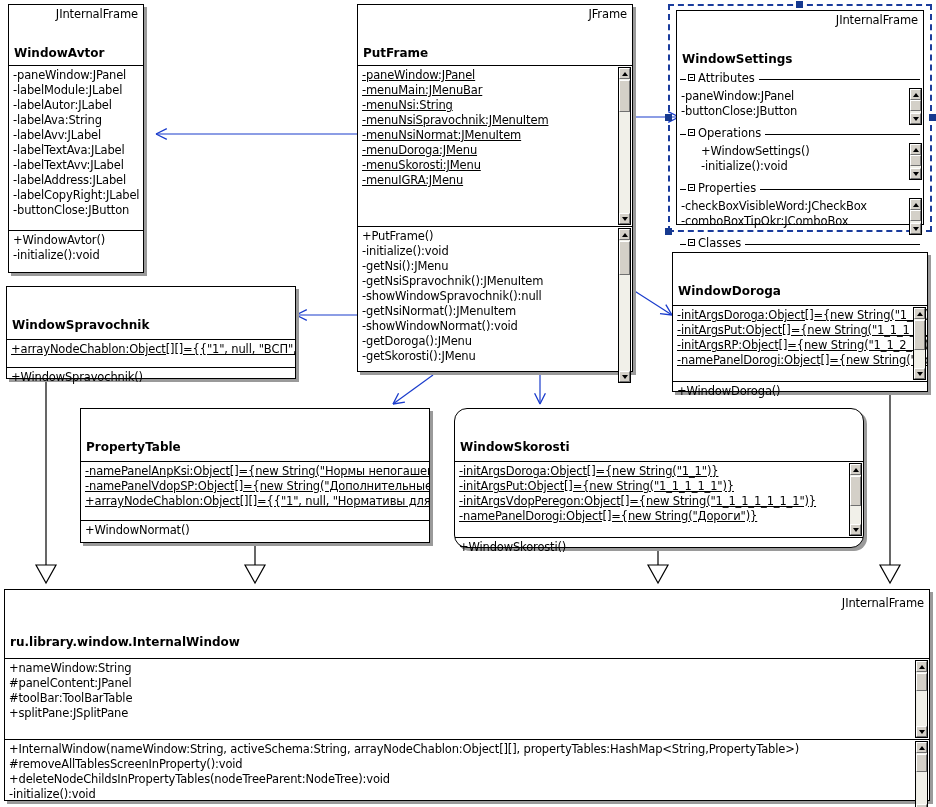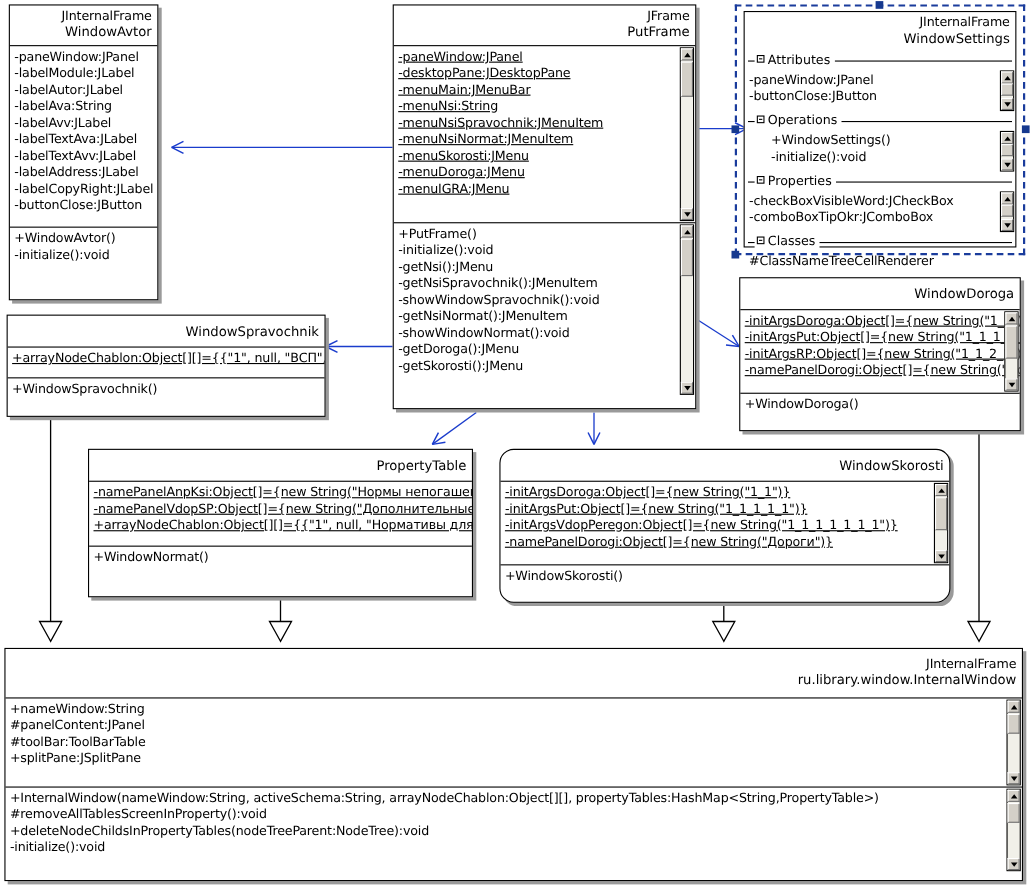--- a/index.html
+++ b/index.html
@@ -19,21 +19,21 @@
     box-shadow:none;
     outline:none;
   }
   .sel-frame{
     position:absolute;border:2px dashed #1a3c9c;z-index:4;box-sizing:border-box;
   }
   .handle{position:absolute;width:7px;height:7px;background:#16398f;z-index:9;}
   .hdr{padding:2px 5px 4px 5px;border-bottom:1px solid #000;}
   .hdr.noline{border-bottom:none;}
   .stereo{display:block;text-align:right;font-size:11.5px;line-height:14px;letter-spacing:-.1px;}
-  .cname{display:block;text-align:right;font-weight:normal;font-size:12px;line-height:16px;}
+  .cname{display:block;text-align:left;font-weight:bold;font-size:12px;line-height:16px;margin-top:24px;}
   .compart{
     position:relative;border-bottom:1px solid #000;overflow:hidden;
     padding:2px 0 3px 0;
   }
   .compart.last{border-bottom:none;}
   .row{
     white-space:nowrap;line-height:15px;font-size:11.5px;
     padding:0 3px 0 4px;overflow:hidden;letter-spacing:-.15px;
   }
   .row.u{text-decoration:underline;}
@@ -159,44 +159,43 @@
     </div>
   </div>
 
   <div class="uml" style="left:357px;top:4px;width:276px;height:368px;">
     <div class="hdr">
       <span class="stereo">JFrame</span>
       <span class="cname">PutFrame</span>
     </div>
     <div class="compart" style="height:155px;">
       <div class="row u">-paneWindow:JPanel</div>
-      <div class="row u">-desktopPane:JDesktopPane</div>
       <div class="row u">-menuMain:JMenuBar</div>
       <div class="row u">-menuNsi:String</div>
       <div class="row u">-menuNsiSpravochnik:JMenuItem</div>
       <div class="row u">-menuNsiNormat:JMenuItem</div>
+      <div class="row u">-menuDoroga:JMenu</div>
       <div class="row u">-menuSkorosti:JMenu</div>
-      <div class="row u">-menuDoroga:JMenu</div>
       <div class="row u">-menuIGRA:JMenu</div>
       <div class="sb">
         <div class="ar up">
             <i></i>
           </div>
         <div class="thumb" style="top:12px;height:32px;"></div>
         <div class="ar dn">
             <i></i>
           </div>
       </div>
     </div>
     <div class="compart last" style="height:152px;">
       <div class="row">+PutFrame()</div>
       <div class="row">-initialize():void</div>
       <div class="row">-getNsi():JMenu</div>
       <div class="row">-getNsiSpravochnik():JMenuItem</div>
-      <div class="row">-showWindowSpravochnik():void</div>
+      <div class="row">-showWindowSpravochnik():null</div>
       <div class="row">-getNsiNormat():JMenuItem</div>
       <div class="row">-showWindowNormat():void</div>
       <div class="row">-getDoroga():JMenu</div>
       <div class="row">-getSkorosti():JMenu</div>
       <div class="sb">
         <div class="ar up">
             <i></i>
           </div>
         <div class="thumb" style="top:12px;height:34px;"></div>
         <div class="ar dn">

